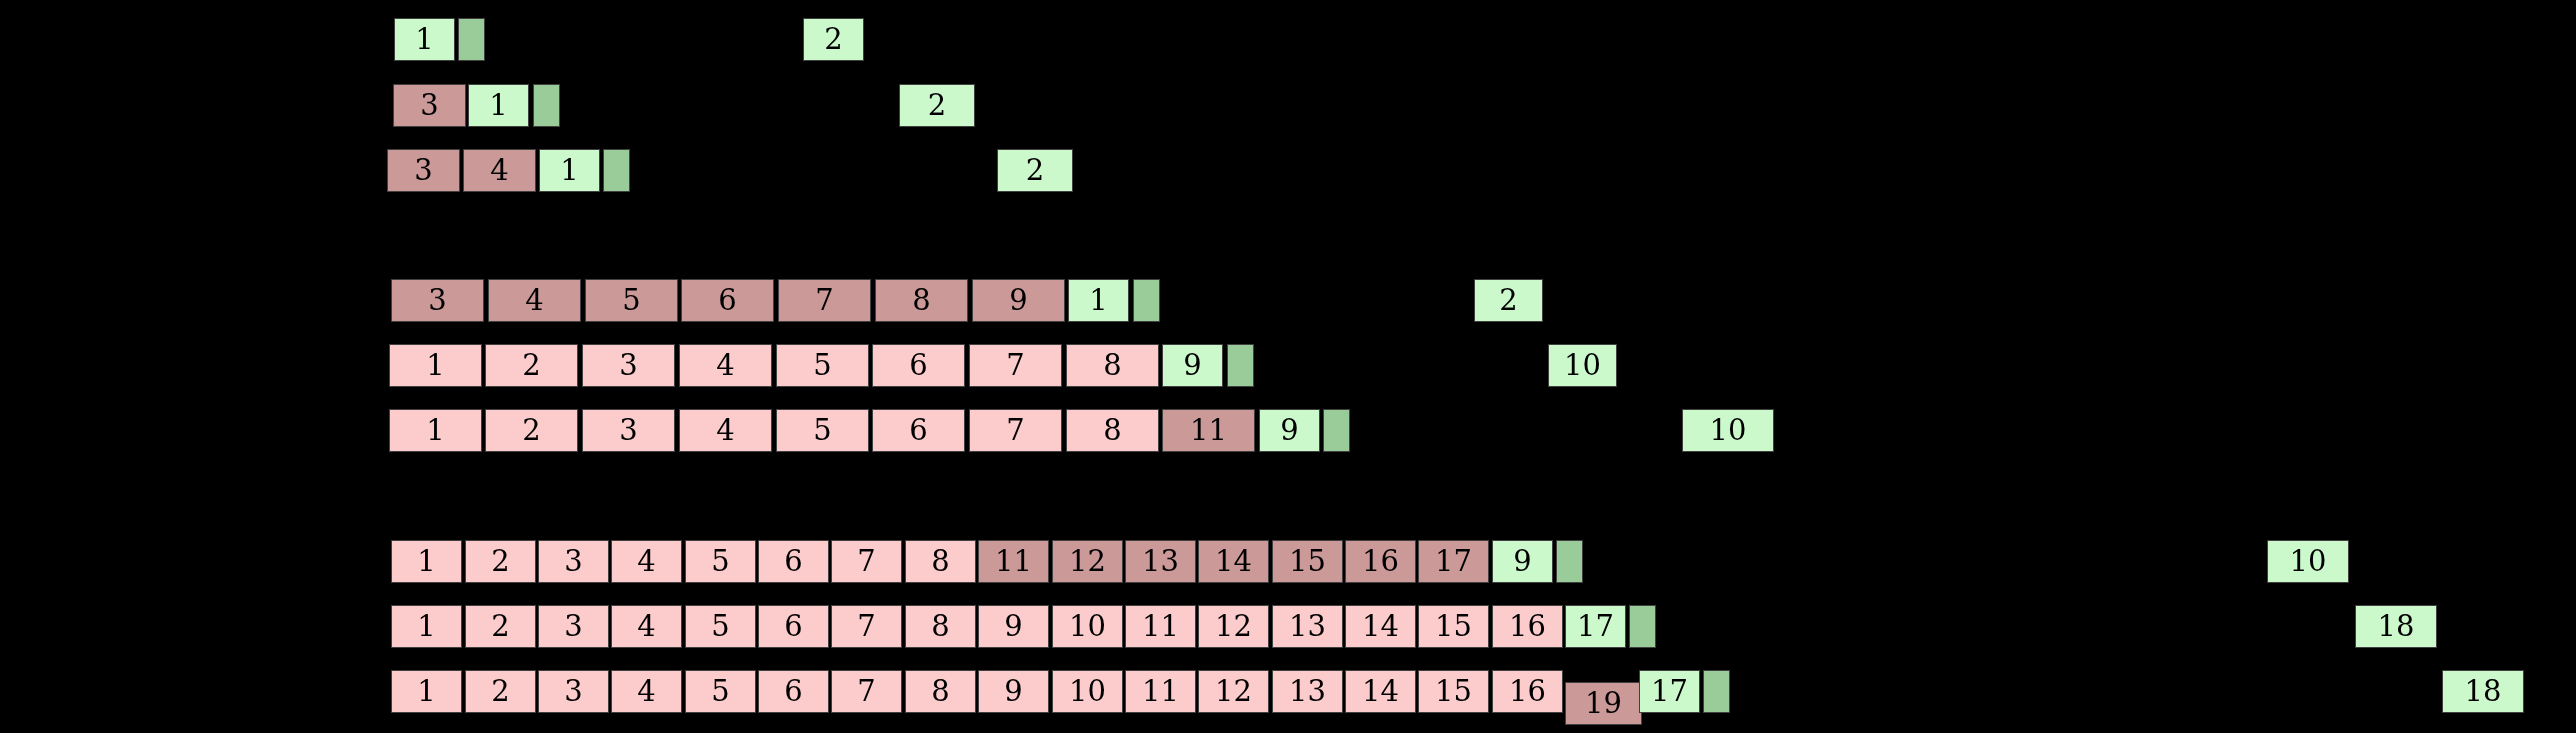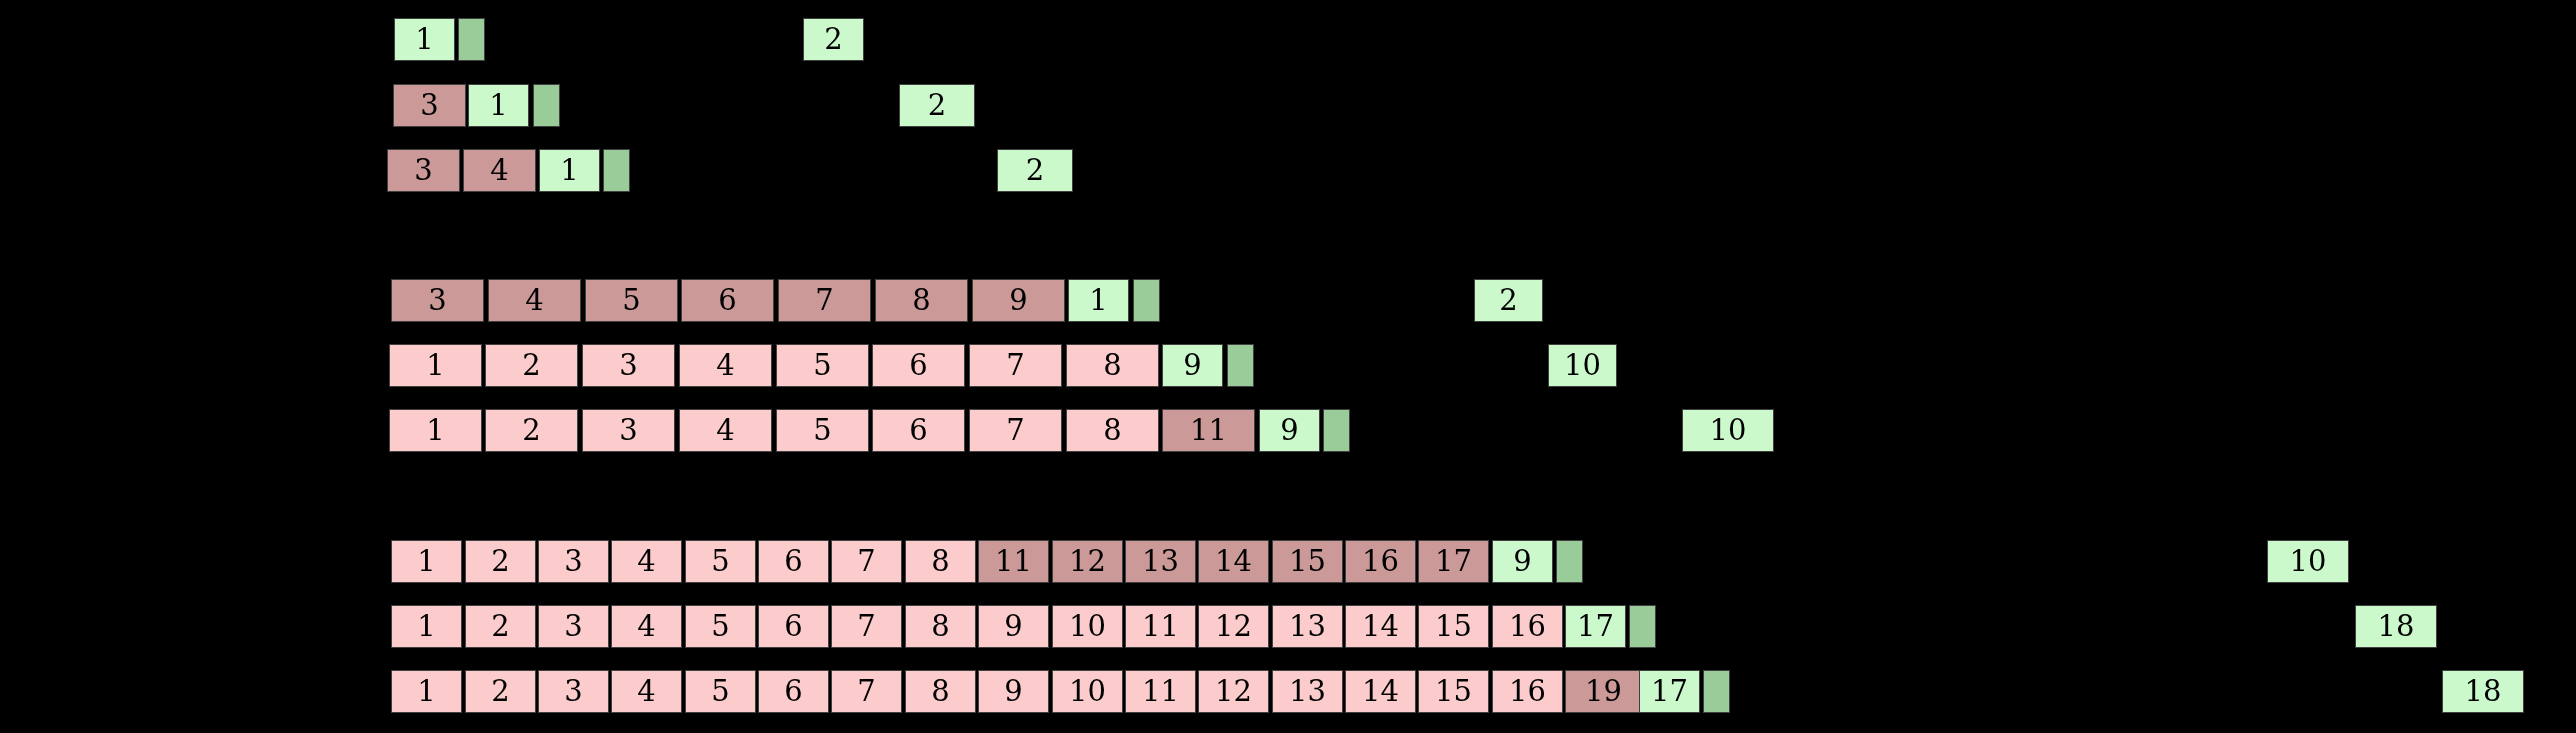--- a/index.html
+++ b/index.html
@@ -167,20 +167,20 @@
         <div class="cell c-sorted" style="left: 831px; width: 71px;">7</div>
         <div class="cell c-sorted" style="left: 905px; width: 71px;">8</div>
         <div class="cell c-sorted" style="left: 978px; width: 71px;">9</div>
         <div class="cell c-sorted" style="left: 1052px; width: 71px;">10</div>
         <div class="cell c-sorted" style="left: 1125px; width: 71px;">11</div>
         <div class="cell c-sorted" style="left: 1198px; width: 71px;">12</div>
         <div class="cell c-sorted" style="left: 1272px; width: 71px;">13</div>
         <div class="cell c-sorted" style="left: 1345px; width: 71px;">14</div>
         <div class="cell c-sorted" style="left: 1418px; width: 71px;">15</div>
         <div class="cell c-sorted" style="left: 1492px; width: 71px;">16</div>
-        <div class="cell c-shifted" style="left: 1565px; width: 77px;">19</div>
+        <div class="cell c-shifted" style="left: 1565px; width: 77px; margin-top: 12px;">19</div>
         <div class="cell c-key" style="left: 1639px; width: 61px;">17</div>
         <div class="cell c-marker" style="left: 1703px; width: 27px;"></div>
         <div class="cell c-target" style="left: 2442px; width: 82px;">18</div>
       </div>
     </div>
   </div>
 
 
 </body></html>

